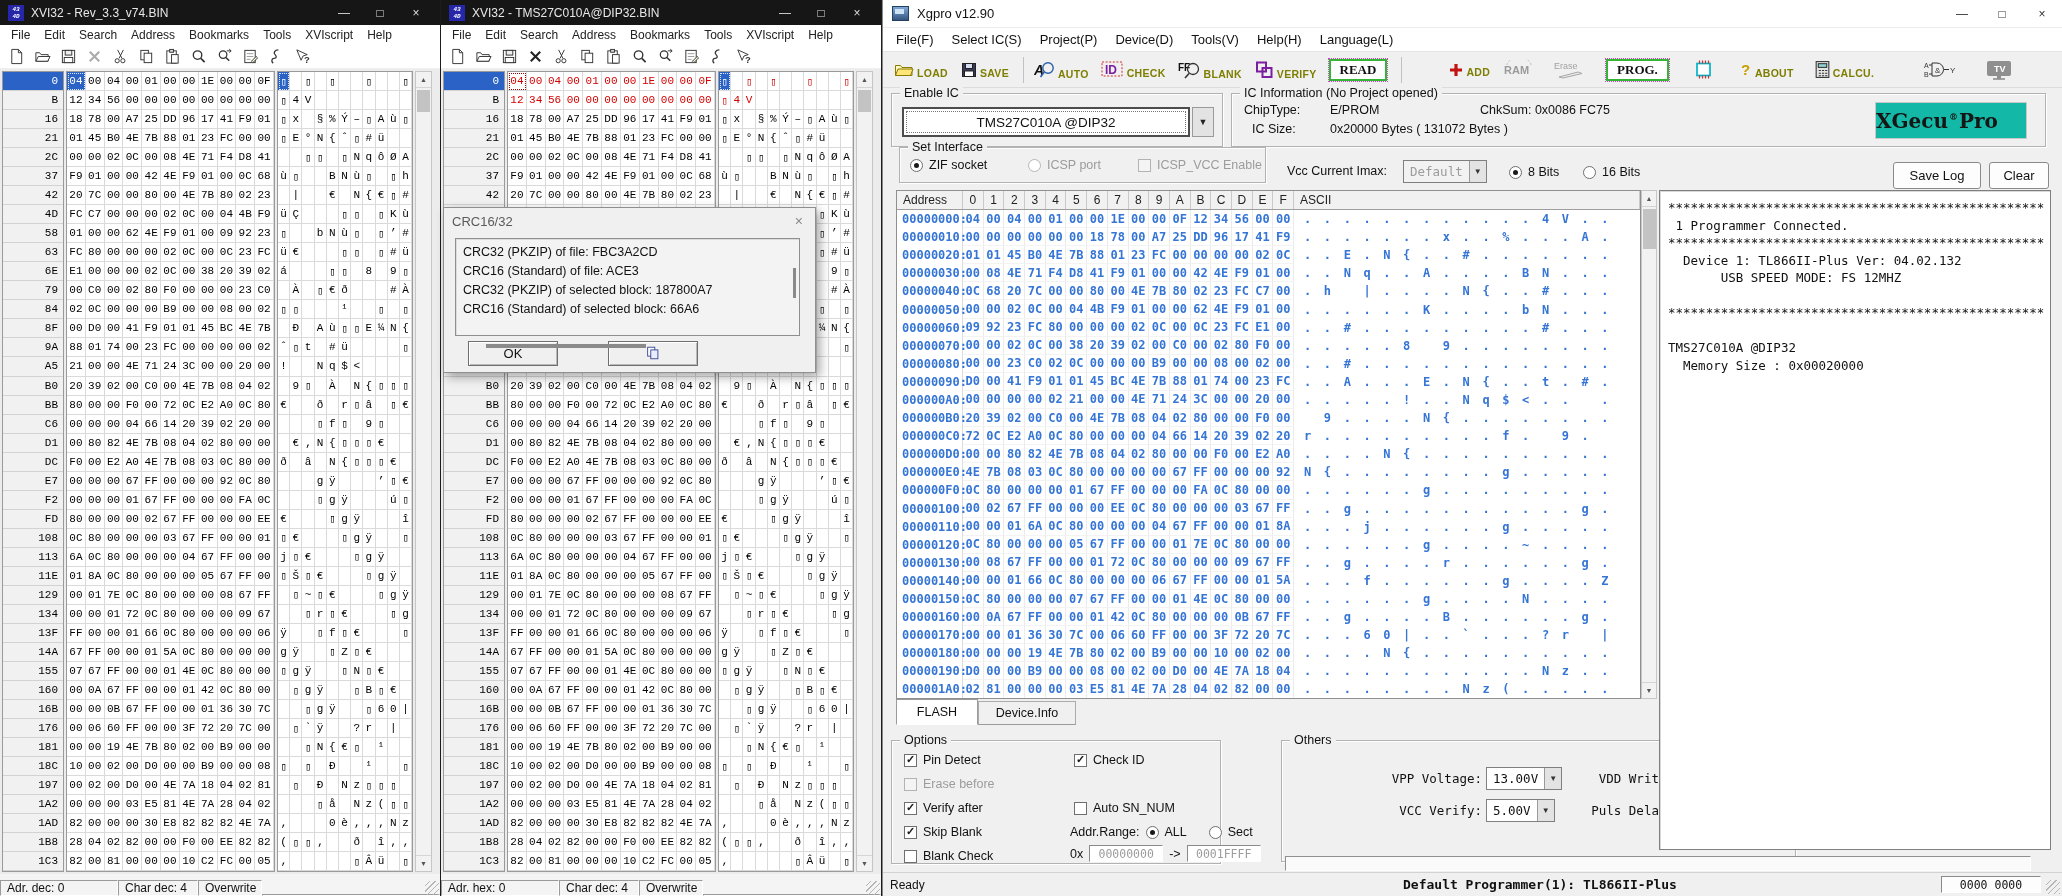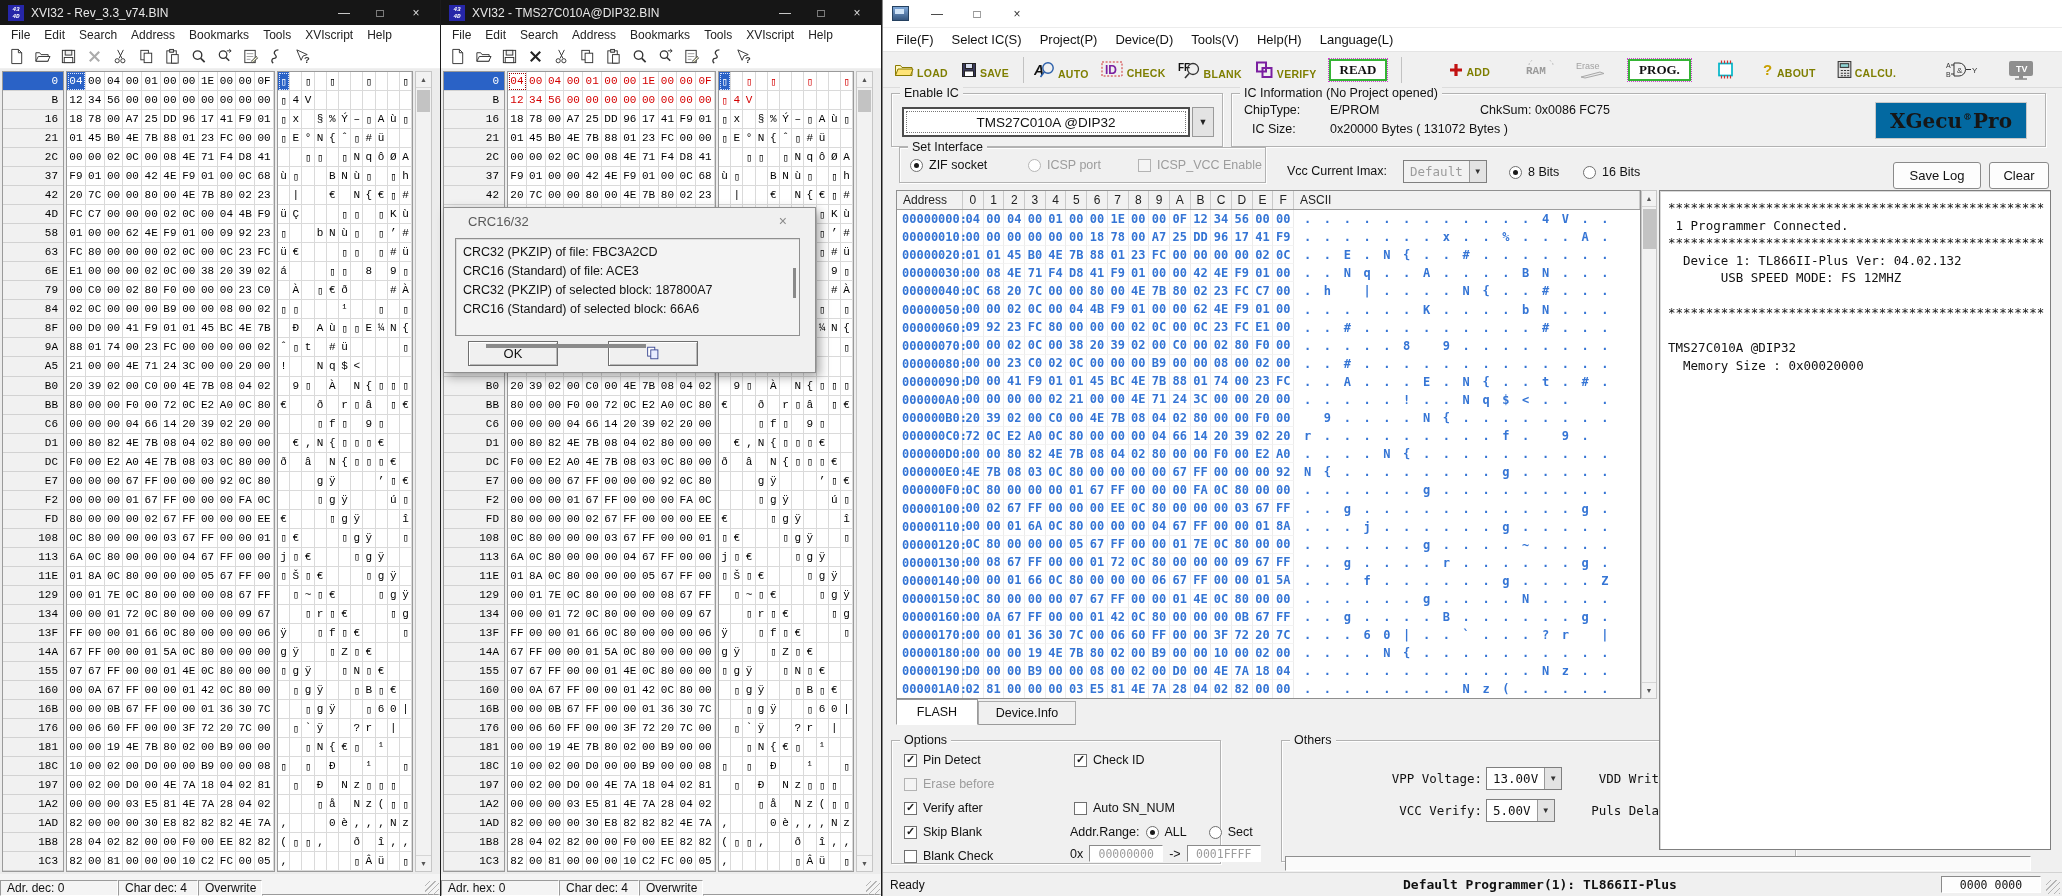--- a/index.html
+++ b/index.html
@@ -54,21 +54,21 @@
        padding:0 6px;background:#F4F4F4;}
   .xst1{width:118px;}.xst2{width:80px;}.xst3{width:64px;}
   .xstfill{flex:1;border:1px solid;border-color:#9a9a9a #fff #fff #9a9a9a;}
   .grip{position:absolute;right:1px;bottom:1px;width:14px;height:14px;
         background:repeating-linear-gradient(135deg,transparent 0 3px,#b5b5b5 3px 4px);}
 
   
   .crc-dialog{position:absolute;left:2px;top:138px;width:373px;height:166px;background:#F0F0F0;
               border:1px solid #8f8f8f;box-shadow:4px 4px 10px rgba(0,0,0,.35);z-index:6;
               display:flex;flex-direction:column;}
-  .crc-title{height:26px;display:flex;align-items:center;padding:0 24px;font-size:13px;color:#5a5a5a;flex:none;}
+  .crc-title{height:26px;display:flex;align-items:center;padding:0 8px;font-size:13px;color:#5a5a5a;flex:none;}
   .crc-title .t{flex:1;}
   .crc-x{color:#8a8a8a;font-size:14px;padding:0 4px;}
   .crc-body{flex:1;position:relative;}
   .crc-list{position:absolute;left:11px;right:15px;top:4px;height:98px;background:#F3F3F3;
             border:1px solid #8f8f8f;box-shadow:inset 1px 1px 0 #dcdcdc;padding:4px 7px;
             font-size:12.5px;line-height:19px;color:#111;overflow:hidden;}
   .crc-vthumb{position:absolute;right:19px;top:34px;width:3px;height:30px;background:#8a8a8a;}
   .crc-hthumb{position:absolute;left:42px;top:110px;width:160px;height:4px;background:#8a8a8a;}
   .crc-buttons{height:38px;display:flex;align-items:center;gap:50px;padding-left:24px;flex:none;}
   .cbtn{width:90px;height:25px;background:#F0F0F0;border:1px solid #6f6f6f;
@@ -95,22 +95,22 @@
   .boxbtn{border:2px solid #35B435;outline:1px dotted #cc44cc;background:#fff;padding:1px 9px;
           font:bold 13px "Liberation Serif",serif;color:#111;margin-right:12px;}
   .grp{position:absolute;border:1px solid #B2B2B2;box-shadow:1px 1px 0 rgba(255,255,255,.9), inset 1px 1px 0 rgba(255,255,255,.9);}
   .grp-label{position:absolute;top:-8px;left:8px;background:#F0F0F0;padding:0 4px;font-size:12.5px;color:#111;line-height:15px;}
   .combo-shell{position:absolute;display:flex;}
   .icbox{border:2px solid #4c4c4c;background:#fff;height:30px;flex:1;display:flex;align-items:center;
          justify-content:center;font-size:13.5px;outline:1px dotted #777;outline-offset:-5px;}
   .dropbtn{width:22px;height:30px;background:#E3E3E3;border:1px solid #9a9a9a;margin-left:2px;
            display:flex;align-items:center;justify-content:center;font-size:9px;color:#222;}
   .inforow{position:absolute;font-size:12.5px;white-space:nowrap;}
-  .glogo{position:absolute;background:#0369a1;border:1px solid #C8C8C8;display:flex;align-items:center;
-         justify-content:center;font-family:"DejaVu Serif",serif;font-weight:bold;font-size:20px;color:#161616;}
+  .glogo{position:absolute;background:#14b8a6;border:1px solid #C8C8C8;display:flex;align-items:center;
+         justify-content:flex-start;font-family:"DejaVu Serif",serif;font-weight:bold;font-size:20px;color:#161616;}
   .glogo sup{font-size:9px;margin:-8px 1px 0 1px;}
   .cbx{width:13px;height:13px;background:#fff;border:1px solid #6f6f6f;display:inline-flex;
        align-items:center;justify-content:center;flex:none;}
   .cbx.on::after{content:"\2713";font-size:11px;font-weight:bold;color:#1a1a1a;margin-top:-1px;}
   .cbx.dis{border-color:#b3b3b3;background:#F4F4F4;}
   .rad{width:13px;height:13px;border-radius:50%;background:#fff;border:1px solid #6f6f6f;
        display:inline-flex;align-items:center;justify-content:center;flex:none;}
   .rad.on::after{content:"";width:5px;height:5px;border-radius:50%;background:#1a1a1a;}
   .rad.dis{border-color:#b6b6b6;}
   .ctl{position:absolute;display:flex;align-items:center;gap:6px;font-size:12.5px;white-space:nowrap;justify-content:flex-end;}
@@ -2701,20 +2701,21 @@
       <span class="xst xst2">Char dec: 4</span>
       <span class="xst xst3">Overwrite</span>
       <span class="xstfill"></span>
       <span class="grip"></span>
     </div>
   </section>
 
   <section id="xgpro">
     <div class="gtitle">
       <span class="gappicon"></span>
+      <span class="t">Xgpro v12.90</span>
       <span class="gctrl">—</span>
       <span class="gctrl">□</span>
       <span class="gctrl">×</span>
     </div>
     <div class="gmenu" id="gmenu">
         <span class="gmi">File(F)</span>
         <span class="gmi">Select IC(S)</span>
         <span class="gmi">Project(P)</span>
         <span class="gmi">Device(D)</span>
         <span class="gmi">Tools(V)</span>
@@ -2783,21 +2784,21 @@
         <span class="boxbtn">READ</span>
         <span class="gsep"></span>
         <span class="gti" style="margin-left: 36px;">
           <span>
             <svg width="16" height="16" viewBox="0 0 16 16">
               <path d="M8 2v12M2 8h12" stroke="#c21212" stroke-width="3.2"></path>
             </svg>
           </span>
           <span class="glabel">ADD</span>
         </span>
-        <span class="gti" style="margin-left: 22px; font-family: Liberation Mono, monospace;">
+        <span class="gti" style="">
           <span>
             <svg width="32" height="19" viewBox="0 0 32 19">
               <text x="2" y="14" font-size="11" font-weight="bold" fill="#9a9a9a">RAM</text>
               <path d="M5 5a12 7 0 0 1 24 0" fill="none" stroke="#bcbcbc" stroke-dasharray="2 2"></path>
             </svg>
           </span>
         </span>
         <span class="gti" style="margin-left: 8px;">
           <span>
             <svg width="32" height="19" viewBox="0 0 32 19">

